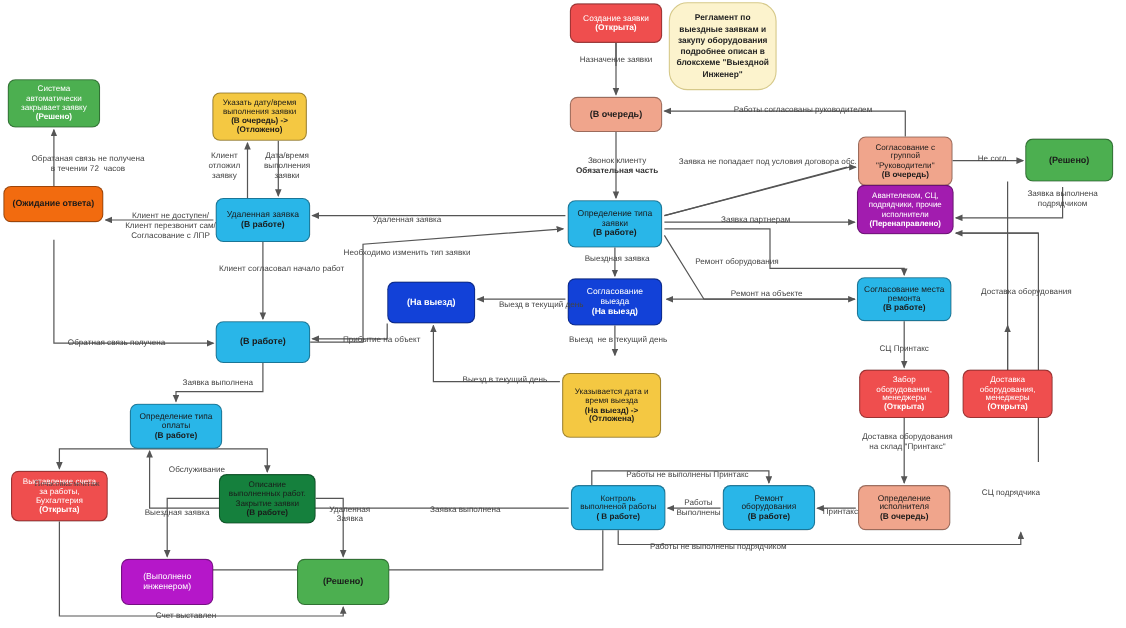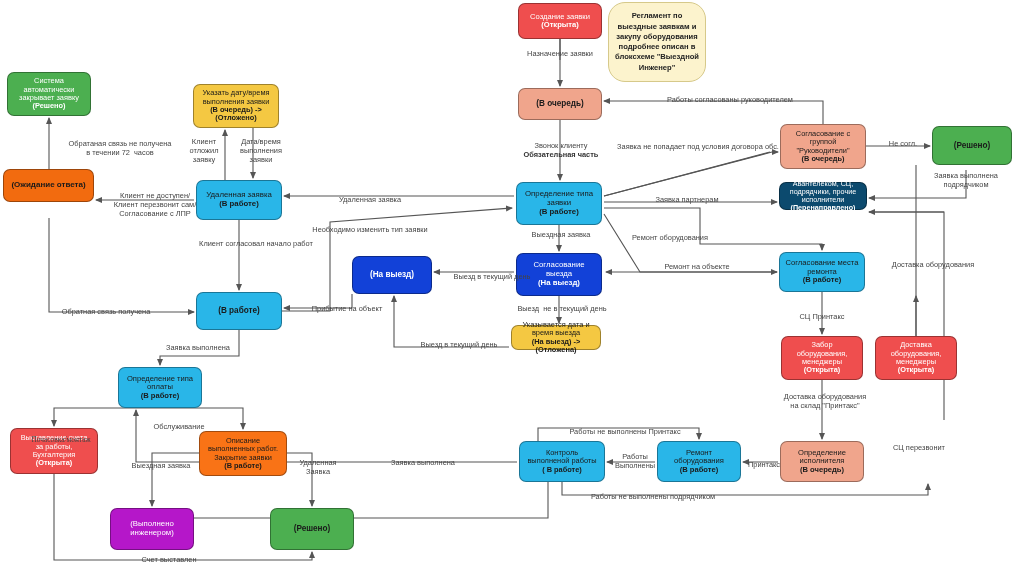--- a/index.html
+++ b/index.html
@@ -167,21 +167,21 @@
           <div>группой</div>
           <div>"Руководители"</div>
           <div style="font-weight: bold;">(В очередь)</div>
         </span>
       </div>
       <div class="node" style="left: 932px; top: 126px; width: 80px; height: 39px; background: rgb(76, 175, 80); border: 1px solid rgba(0, 0, 0, 0.35); color: rgb(26, 26, 26); font-size: 8.2px; font-weight: bold;">
         <span>
           <div style="font-weight: bold;">(Решено)</div>
         </span>
       </div>
-      <div class="node" style="left: 779px; top: 182px; width: 88px; height: 28px; background: #0c4a6e; border: 1px solid rgba(0, 0, 0, 0.35); color: rgb(255, 255, 255); font-size: 7.2px;">
+      <div class="node" style="left: 779px; top: 168px; width: 88px; height: 45px; background: #a21caf; border: 1px solid rgba(0, 0, 0, 0.35); color: rgb(255, 255, 255); font-size: 7.2px;">
         <span>
           <div>Авантелеком, СЦ,</div>
           <div>подрядчики, прочие</div>
           <div>исполнители</div>
           <div style="font-weight: bold;">(Перенаправлено)</div>
         </span>
       </div>
       <div class="node" style="left: 352px; top: 256px; width: 80px; height: 38px; background: rgb(18, 65, 216); border: 1px solid rgba(0, 0, 0, 0.35); color: rgb(255, 255, 255); font-size: 8.2px; font-weight: bold;">
         <span>
           <div style="font-weight: bold;">(На  выезд)</div>
@@ -199,21 +199,21 @@
           <div>Согласование места</div>
           <div>ремонта</div>
           <div style="font-weight: bold;">(В работе)</div>
         </span>
       </div>
       <div class="node" style="left: 196px; top: 292px; width: 86px; height: 38px; background: rgb(41, 182, 232); border: 1px solid rgba(0, 0, 0, 0.35); color: rgb(26, 26, 26); font-size: 8.2px; font-weight: bold;">
         <span>
           <div style="font-weight: bold;">(В работе)</div>
         </span>
       </div>
-      <div class="node" style="left: 511px; top: 325px; width: 90px; height: 25px; background: rgb(244, 200, 66); border: 1px solid rgba(0, 0, 0, 0.35); color: rgb(26, 26, 26); font-size: 7.4px;">
+      <div class="node" style="left: 511px; top: 339px; width: 90px; height: 59px; background: rgb(244, 200, 66); border: 1px solid rgba(0, 0, 0, 0.35); color: rgb(26, 26, 26); font-size: 7.4px;">
         <span>
           <div>Указывается дата и</div>
           <div>время выезда</div>
           <div style="font-weight: bold;">(На выезд) -&gt;</div>
           <div style="font-weight: bold;">(Отложена)</div>
         </span>
       </div>
       <div class="node" style="left: 781px; top: 336px; width: 82px; height: 44px; background: rgb(239, 78, 78); border: 1px solid rgba(0, 0, 0, 0.35); color: rgb(255, 255, 255); font-size: 7.4px;">
         <span>
           <div>Забор</div>
@@ -238,21 +238,21 @@
         </span>
       </div>
       <div class="node" style="left: 10px; top: 428px; width: 88px; height: 46px; background: rgb(239, 78, 78); border: 1px solid rgba(0, 0, 0, 0.35); color: rgb(255, 255, 255); font-size: 7.4px;">
         <span>
           <div>Выставление счета</div>
           <div>за работы,</div>
           <div>Бухгалтерия</div>
           <div style="font-weight: bold;">(Открыта)</div>
         </span>
       </div>
-      <div class="node" style="left: 199px; top: 431px; width: 88px; height: 45px; background: #f97316; border: 1px solid rgba(0, 0, 0, 0.35); color: rgb(26, 26, 26); font-size: 7.4px;">
+      <div class="node" style="left: 199px; top: 431px; width: 88px; height: 45px; background: #15803d; border: 1px solid rgba(0, 0, 0, 0.35); color: rgb(26, 26, 26); font-size: 7.4px;">
         <span>
           <div>Описание</div>
           <div>выполненных работ.</div>
           <div>Закрытие заявки</div>
           <div style="font-weight: bold;">(В работе)</div>
         </span>
       </div>
       <div class="node" style="left: 519px; top: 441px; width: 86px; height: 41px; background: rgb(41, 182, 232); border: 1px solid rgba(0, 0, 0, 0.35); color: rgb(26, 26, 26); font-size: 7.4px;">
         <span>
           <div>Контроль</div>
@@ -282,21 +282,21 @@
       </div>
       <div class="node" style="left: 270px; top: 508px; width: 84px; height: 42px; background: rgb(76, 175, 80); border: 1px solid rgba(0, 0, 0, 0.35); color: rgb(26, 26, 26); font-size: 8.2px; font-weight: bold;">
         <span>
           <div style="font-weight: bold;">(Решено)</div>
         </span>
       </div>
     </div>
   <div id="labels-layer">
       <div class="lbl" style="left: 510px; top: 50px; width: 100px;">Назначение заявки</div>
       <div class="lbl" style="left: 640px; top: 96px; width: 180px;">Работы согласованы руководителем</div>
-      <div class="lbl" style="left: 0px; top: 140px; width: 160px; padding-left: 40px;">Обратаная связь не получена
+      <div class="lbl" style="left: 0px; top: 140px; width: 160px;">Обратаная связь не получена
 в течении 72  часов</div>
       <div class="lbl" style="left: 183px; top: 138px; width: 42px;">Клиент
 отложил
 заявку</div>
       <div class="lbl" style="left: 233px; top: 138px; width: 56px;">Дата/время
 выполнения
 заявки</div>
       <div class="lbl" style="left: 518px; top: 142px; width: 86px;">Звонок клиенту</div>
       <div class="lbl b" style="left: 506px; top: 151px; width: 110px;">Обязательная часть</div>
       <div class="lbl" style="left: 608px; top: 143px; width: 180px;">Заявка не попадает под условия договора обс.</div>
@@ -326,17 +326,17 @@
       <div class="lbl" style="left: 766px; top: 393px; width: 118px;">Доставка оборудования
 на склад "Принтакс"</div>
       <div class="lbl" style="left: 550px; top: 428px; width: 150px;">Работы не выполнены Принтакс</div>
       <div class="lbl" style="left: 117px; top: 462px; width: 88px;">Выездная заявка</div>
       <div class="lbl" style="left: 290px; top: 459px; width: 56px;">Удаленная
 Заявка</div>
       <div class="lbl" style="left: 376px; top: 459px; width: 94px;">Заявка выполнена</div>
       <div class="lbl" style="left: 608px; top: 453px; width: 54px;">Работы
 Выполнены</div>
       <div class="lbl" style="left: 740px; top: 461px; width: 48px;">Принтакс</div>
-      <div class="lbl" style="left: 878px; top: 444px; width: 82px;">СЦ перезвонит</div>
+      <div class="lbl" style="left: 878px; top: 444px; width: 82px;">СЦ подрядчика</div>
       <div class="lbl" style="left: 568px; top: 493px; width: 170px;">Работы не выполнены подрядчиком</div>
       <div class="lbl" style="left: 125px; top: 556px; width: 88px;">Счет выставлен</div>
     </div>
 </div>
 
 </body></html>

